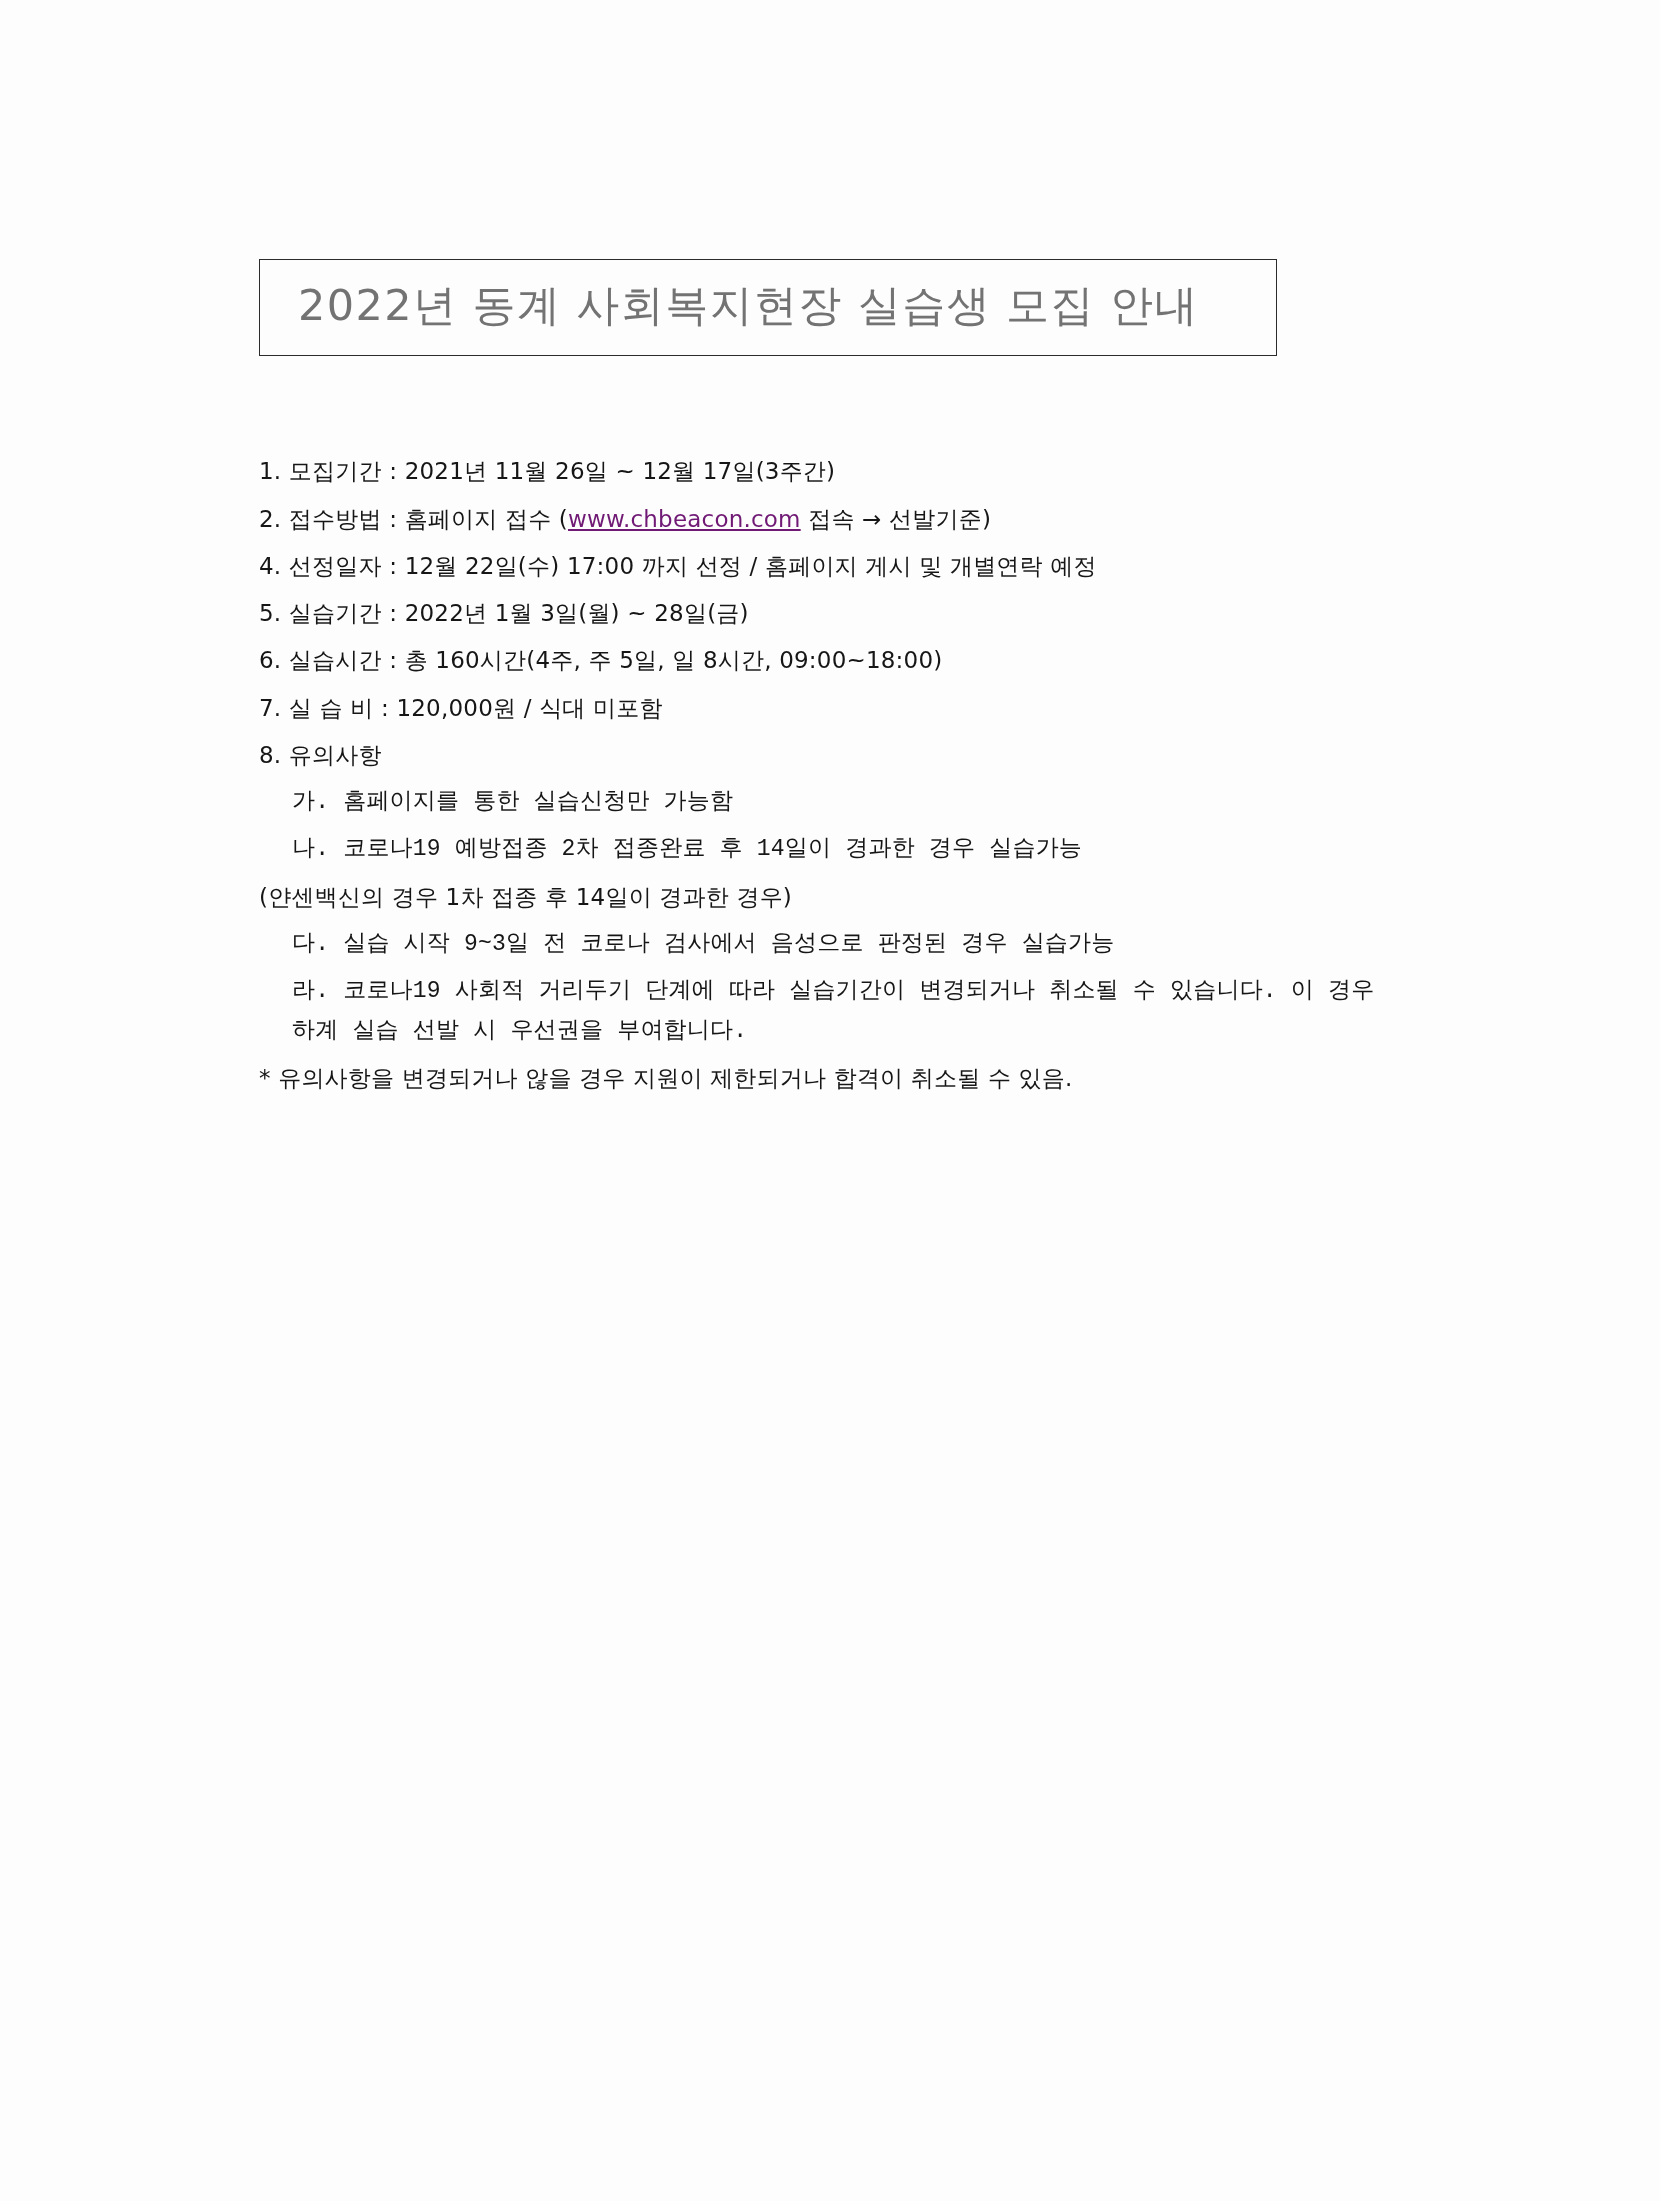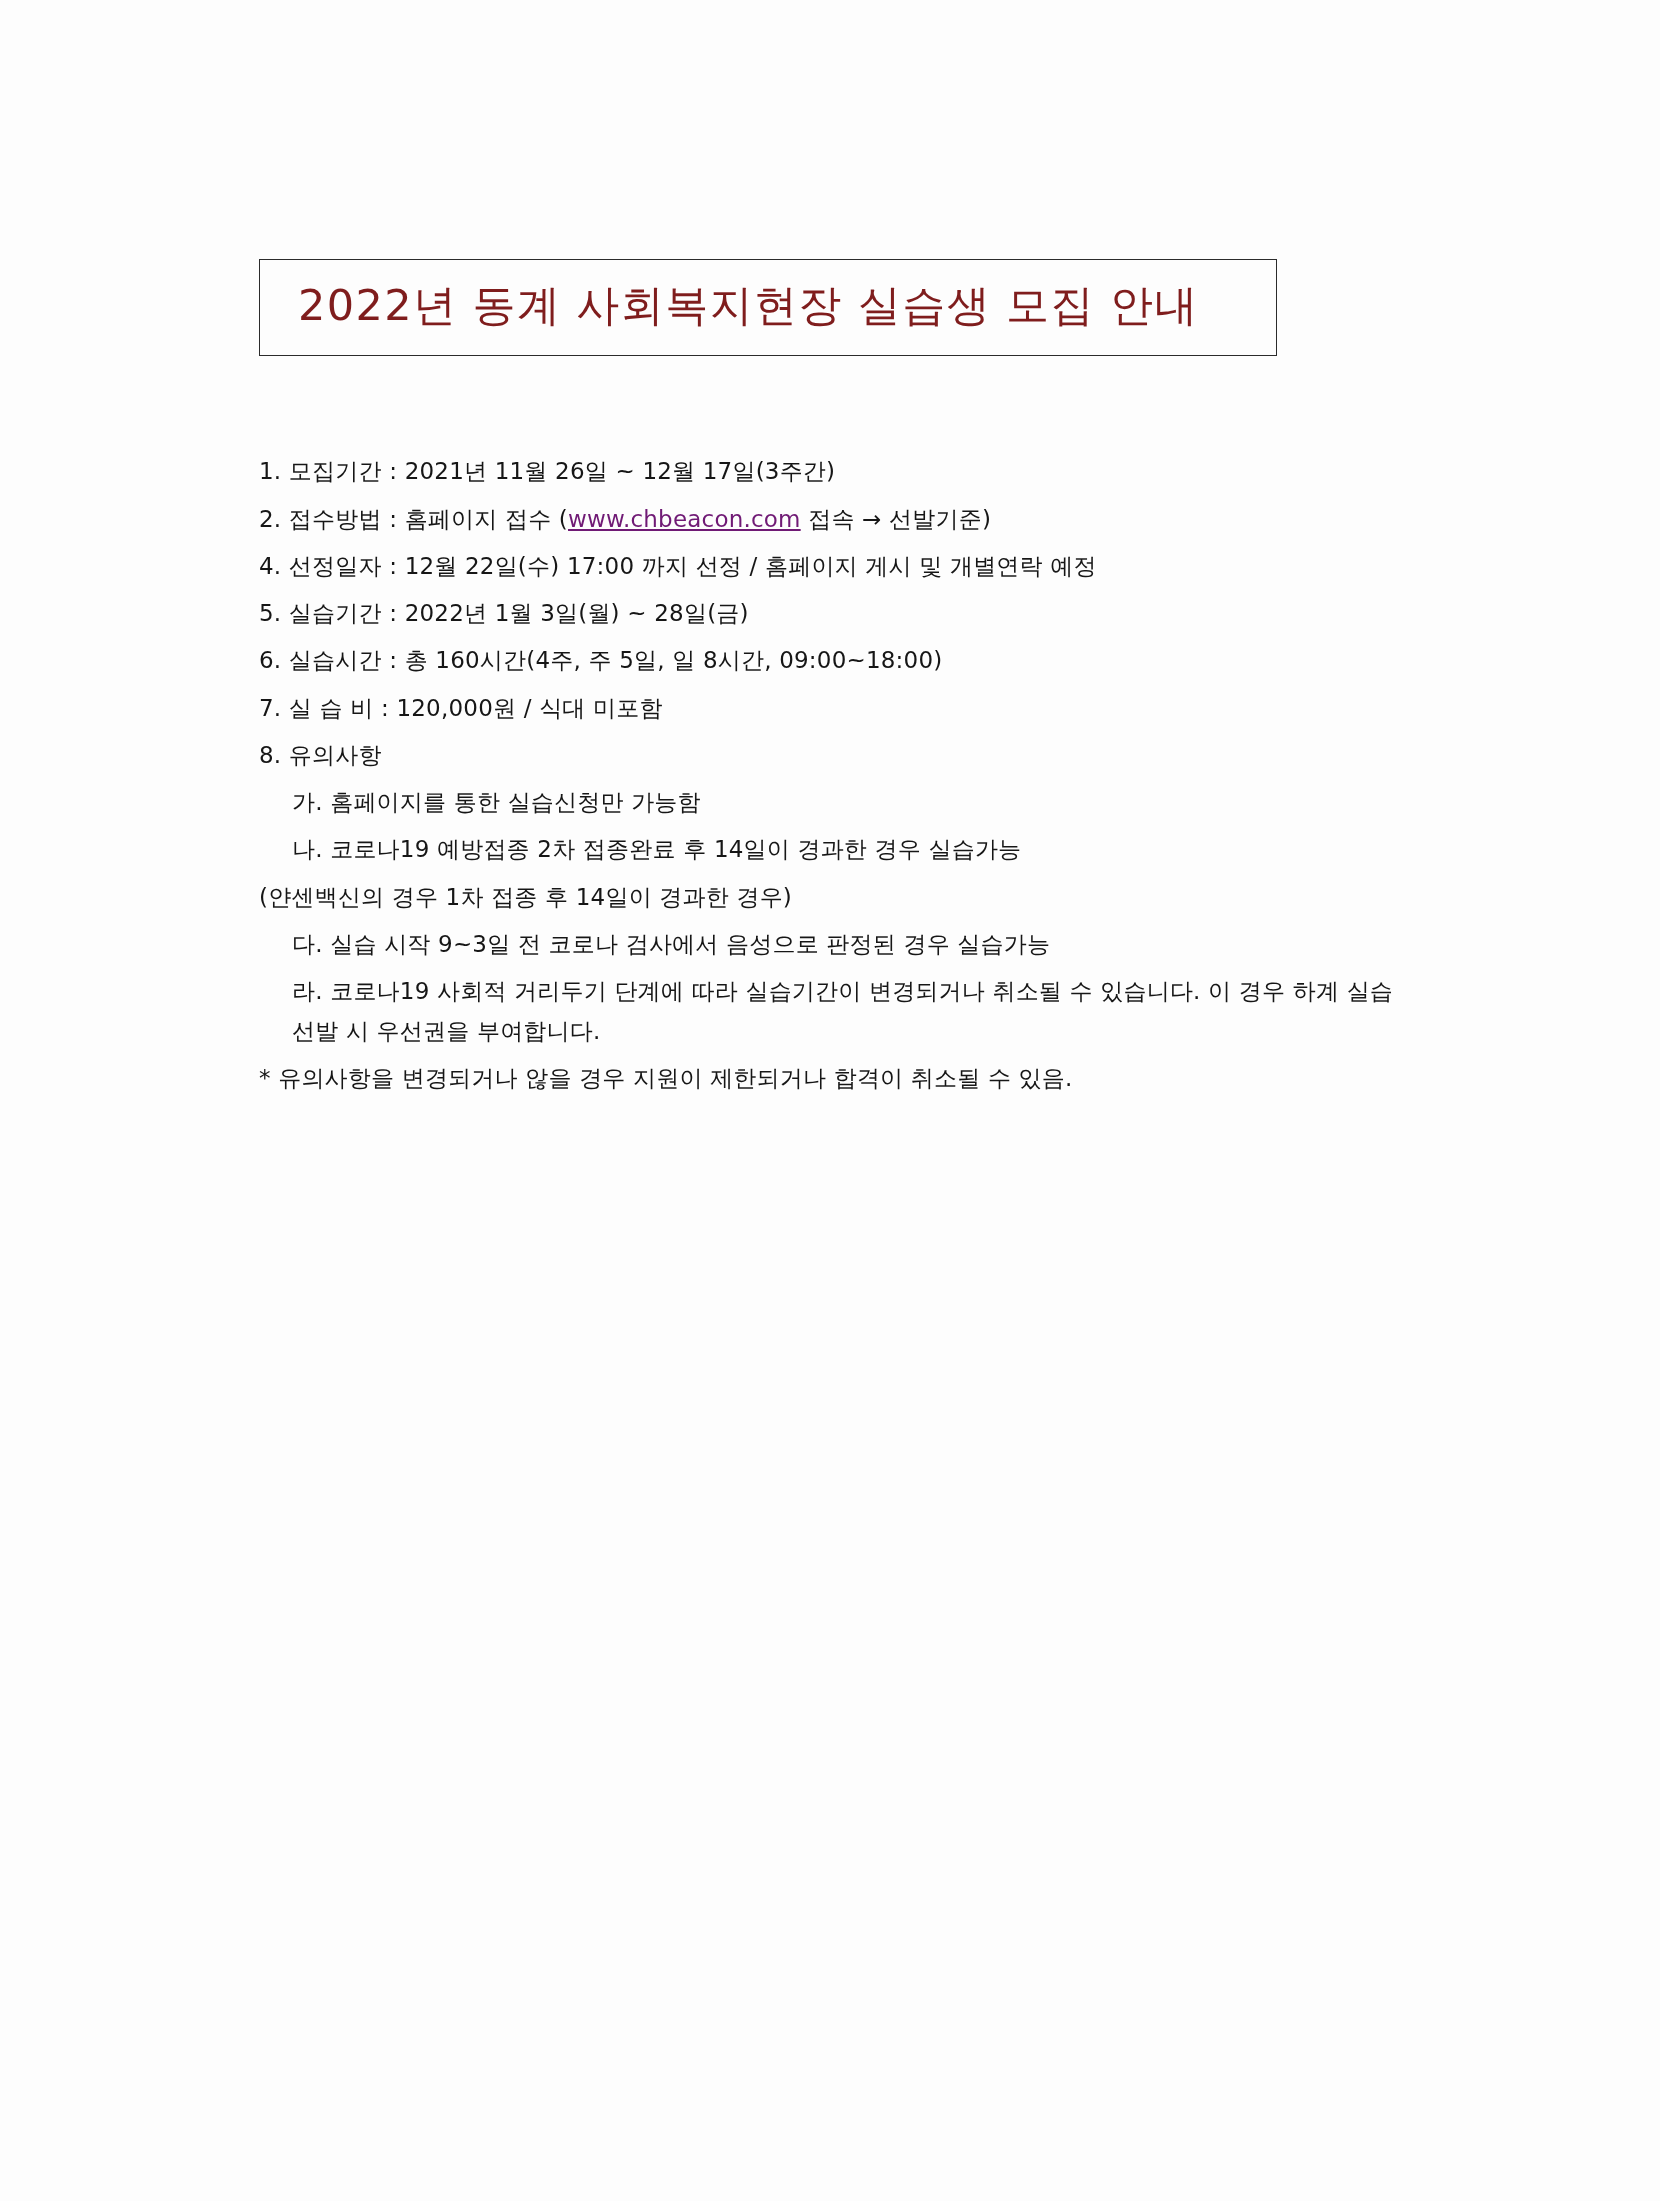--- a/index.html
+++ b/index.html
@@ -33,33 +33,33 @@
     border: 1.9px solid #2b2b2b;
     padding: 21px 29px 25px 38px;
     margin-bottom: 96px;
     width: 1018px;
     box-sizing: border-box;
   }
   .title-text {
     font-size: 43px;
     line-height: 1.15;
     letter-spacing: 1.4px;
-    color: #7f1d1d;
+    color: #737373;
     white-space: nowrap;
   }
   .line {
     font-size: 23px;
     line-height: 1.72;
     letter-spacing: 0.2px;
     color: #161616;
     margin: 0 0 7.7px 0;
     white-space: pre-wrap;
   }
   .indent-0 { margin-left: 0; }
-  .indent-1 { margin-left: 33px; }
+  .indent-1 { margin-left: 33px; font-family: Liberation Mono, monospace; }
   .indent-2 { }
   .hang {
     text-indent: 0;
   }
   .link {
     text-decoration: underline;
     color: #701a75;
   }
 </style>
 </head>

